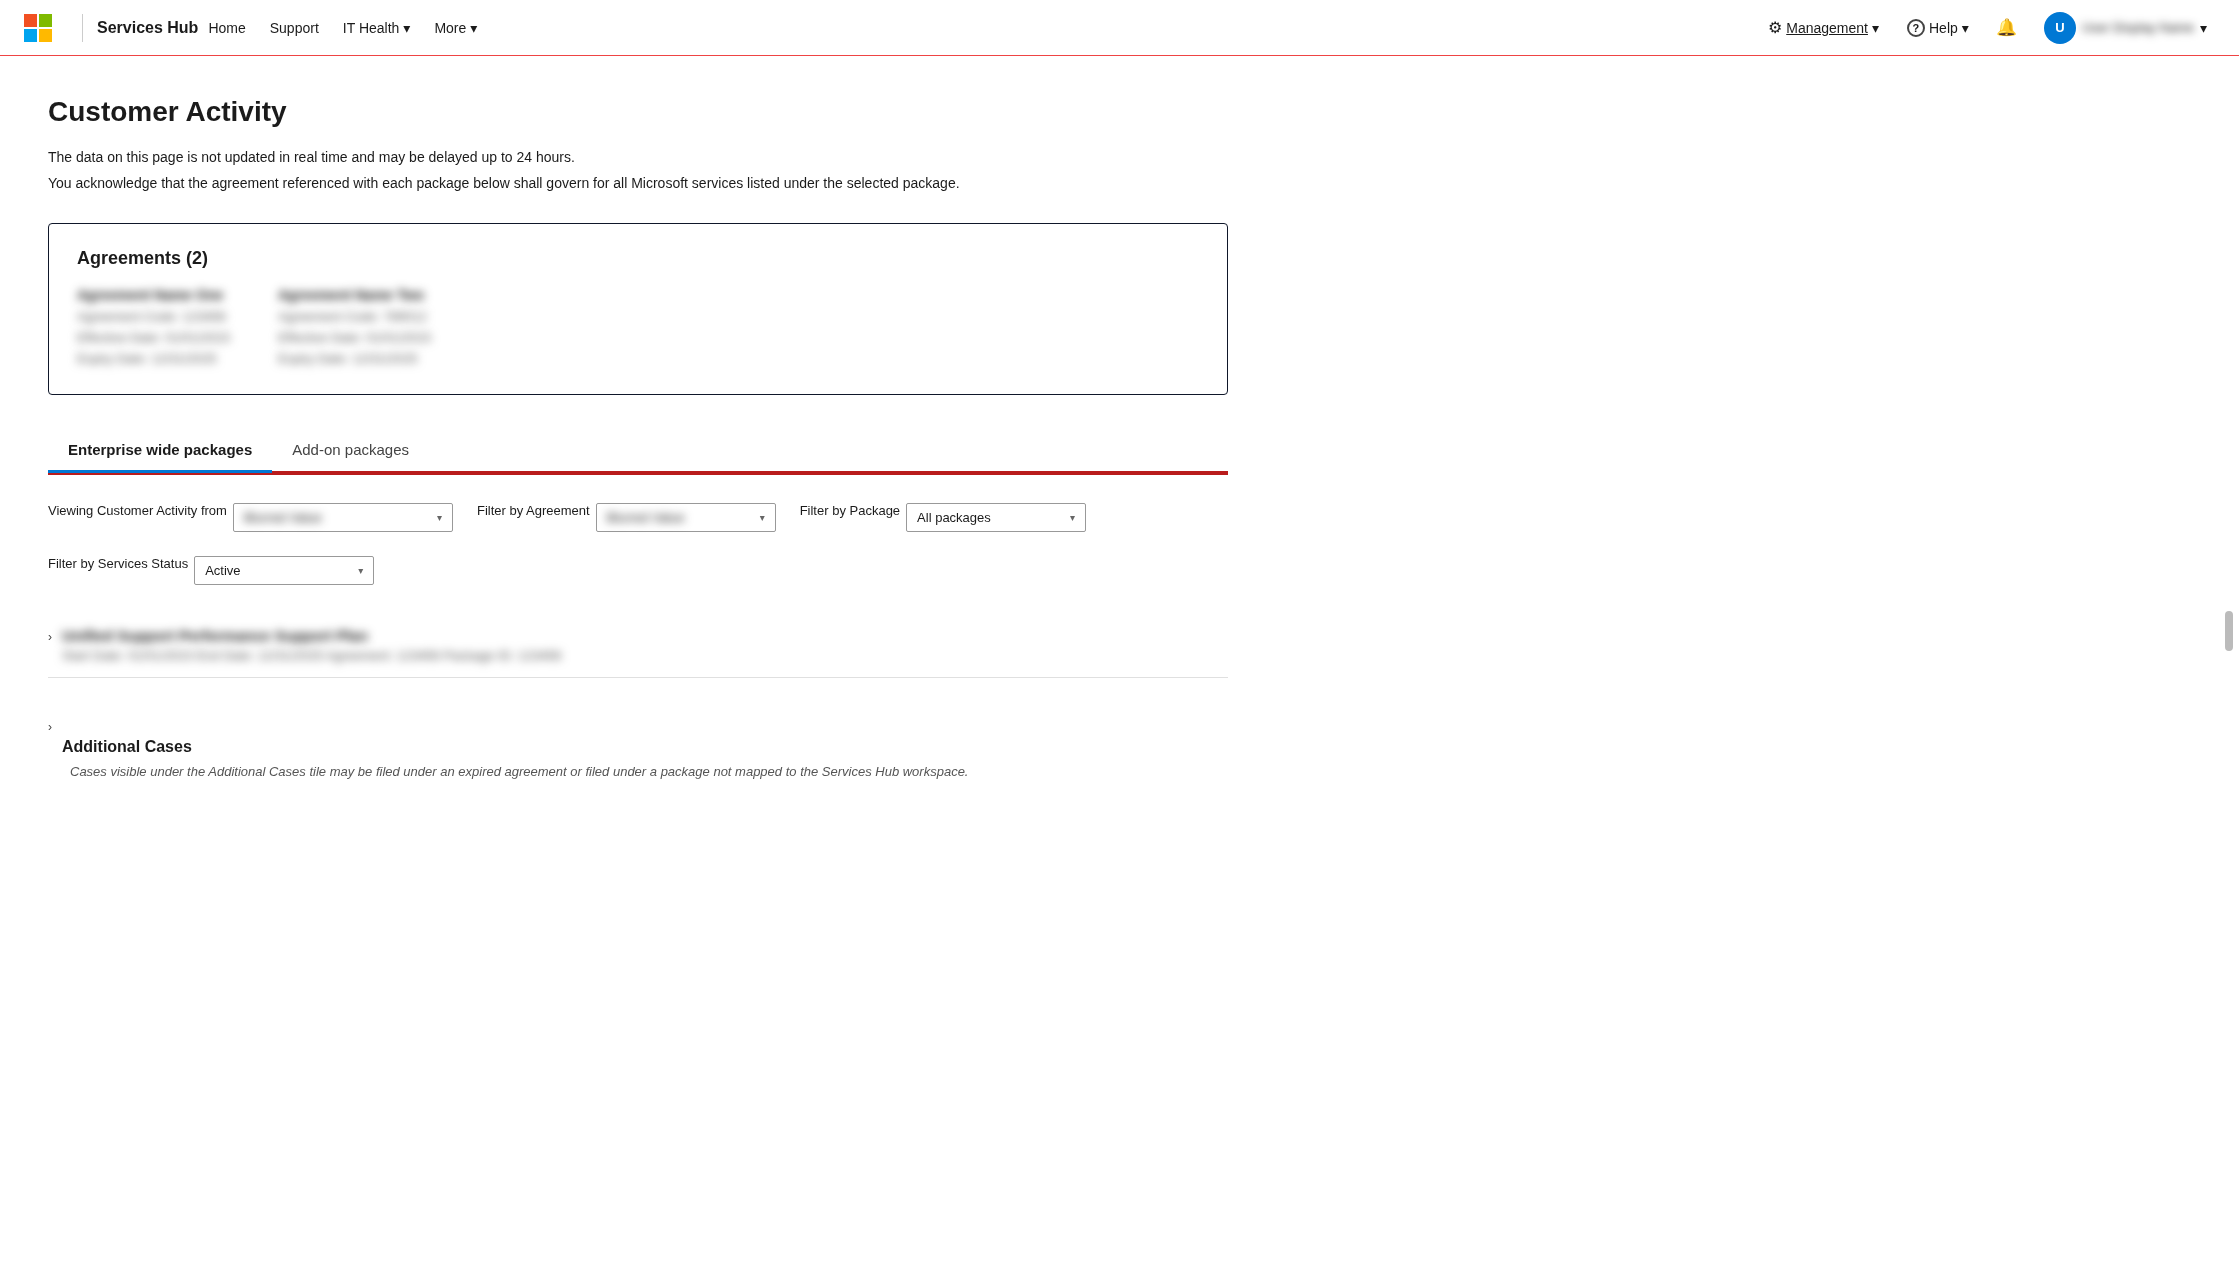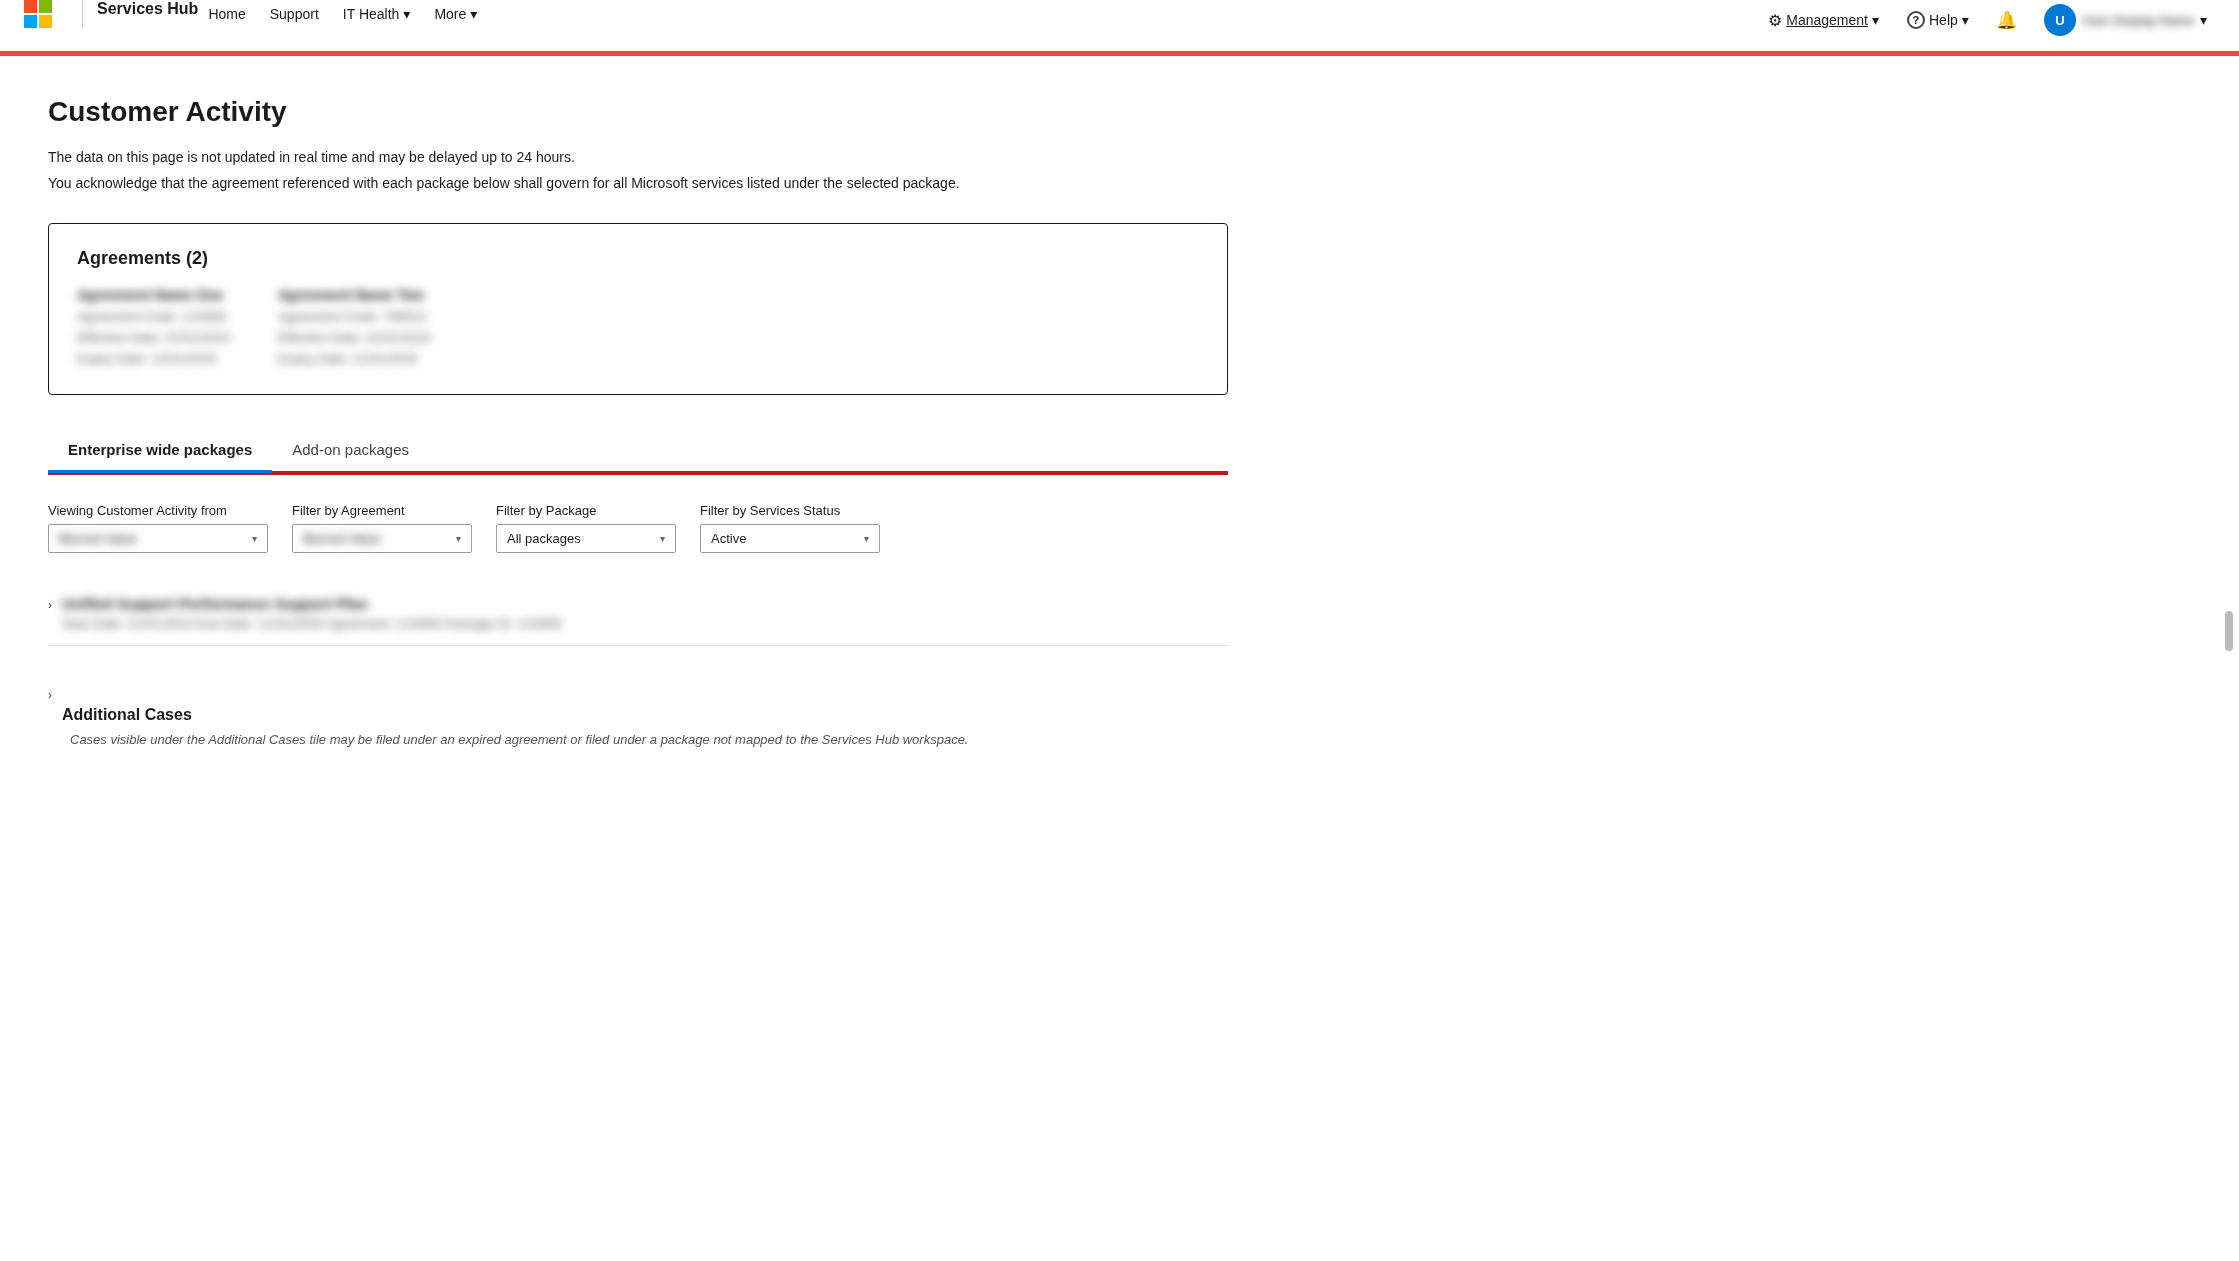--- a/index.html
+++ b/index.html
@@ -1,24 +1,24 @@
 <!DOCTYPE html>
 <html><head>
   <meta charset="utf-8">
   <style>
     * { box-sizing: border-box; margin: 0; padding: 0; }
     body { font-family: 'Segoe UI', Arial, sans-serif; background: #fff; color: #1b1b1b; font-size: 14px; }
 
     
     .nav-bar {
       display: flex;
-      align-items: flex-start;
+      align-items: center;
       padding: 0 24px;
       height: 56px;
-      border-bottom: 5px solid #ef4444;
+      border-bottom: 1px solid #ef4444;
       background: #fff;
       position: sticky;
       top: 0;
       z-index: 100;
     }
     .nav-logo {
       display: flex;
       align-items: center;
       gap: 10px;
       margin-right: 16px;
@@ -187,21 +187,21 @@
     
     .filters-row {
       display: flex;
       gap: 24px;
       margin-bottom: 28px;
       flex-wrap: wrap;
       max-width: 1180px;
     }
     .filter-group {
       display: flex;
-      flex-direction: column;
+      flex-direction: row;
       gap: 6px;
     }
     .filter-label {
       font-size: 13px;
       color: #1b1b1b;
       font-weight: 400;
     }
     .filter-select {
       display: flex;
       align-items: center;

